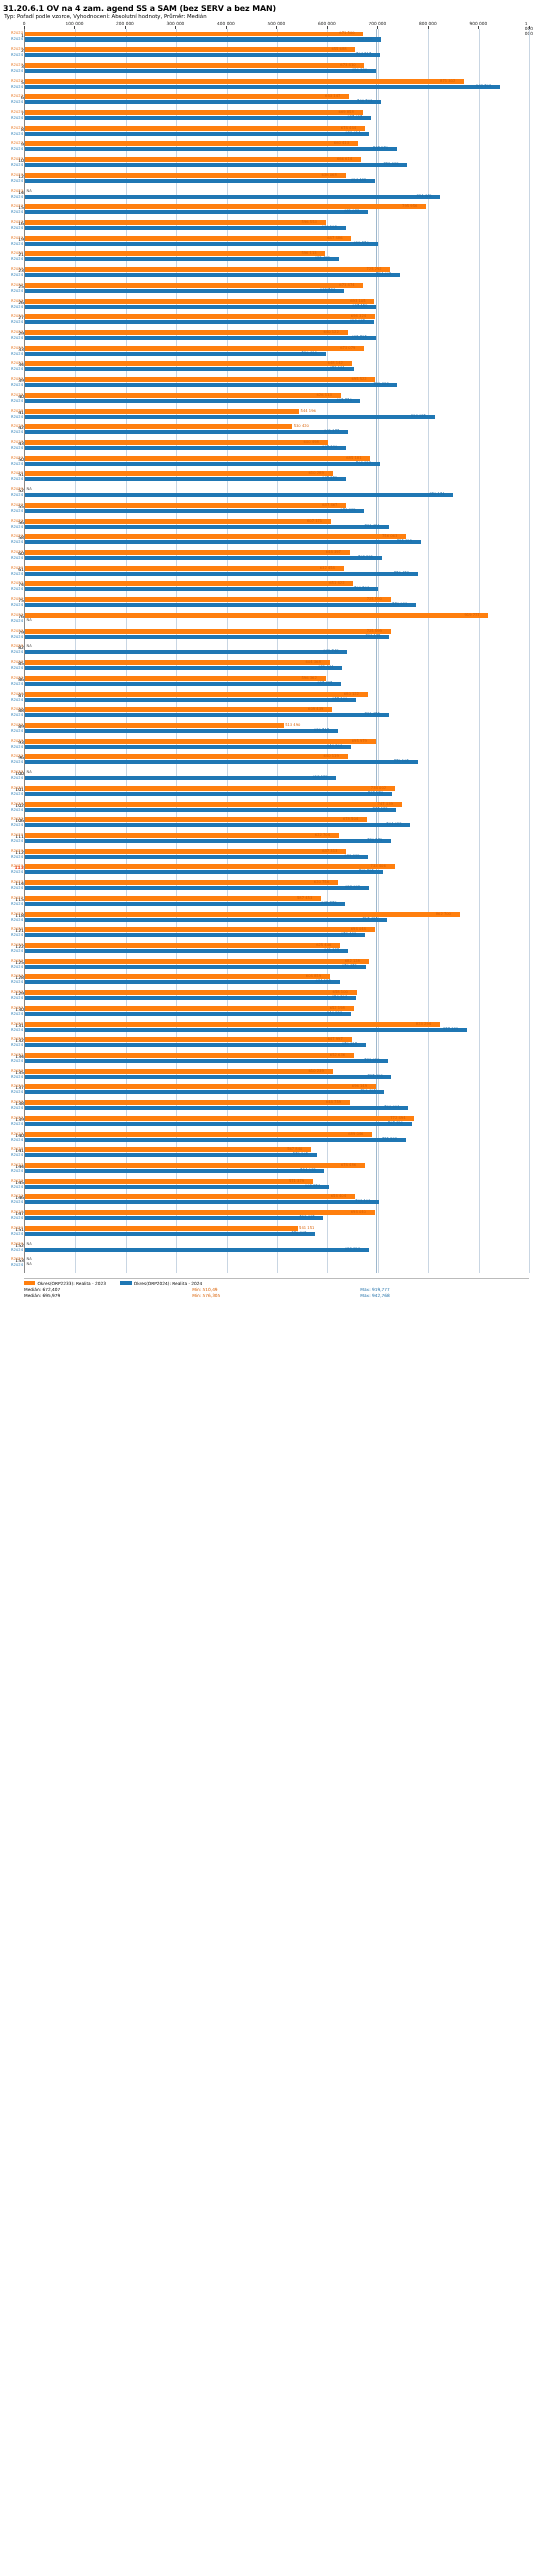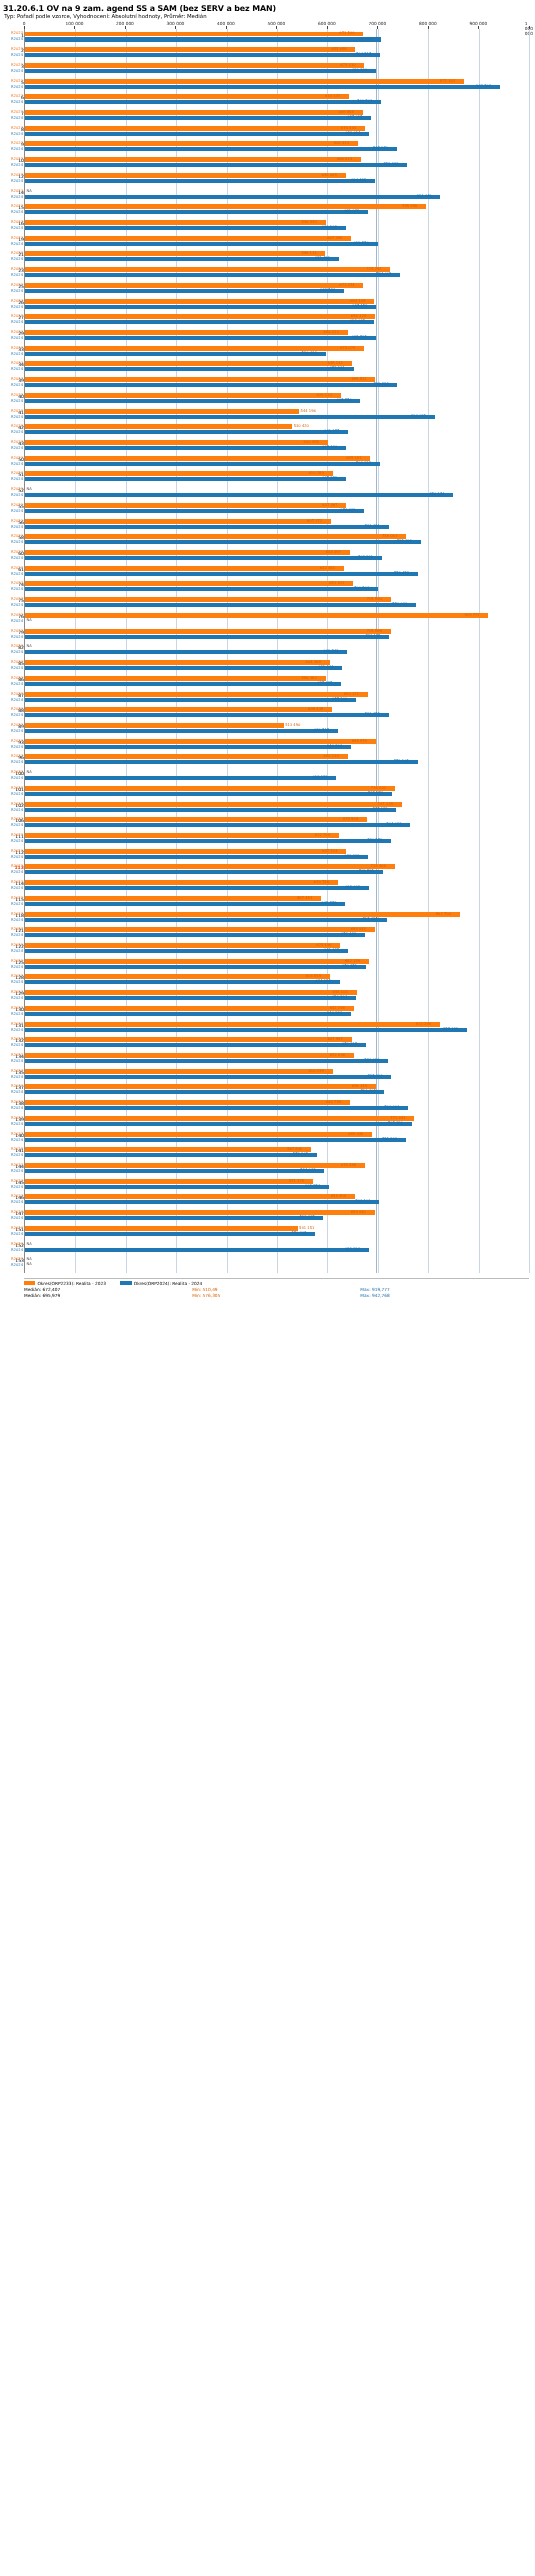--- a/index.html
+++ b/index.html
@@ -139,21 +139,21 @@
   .stats .col { width: 33.3%; }
   .stats .col.c2 { color: #d95f02; }
   .stats .col.c3 { color: #1f6fa8; }
   .stats .line { line-height: 5.7px; }
 </style>
 </head>
 <body>
 
 <div class="page">
 
-  <div class="title">31.20.6.1 OV na 9 zam. agend SS a SAM (bez SERV a bez MAN)</div>
+  <div class="title">31.20.6.1 OV na 4 zam. agend SS a SAM (bez SERV a bez MAN)</div>
   <div class="subtitle">Typ: Pořadí podle vzorce, Vyhodnocení: Absolutní hodnoty, Průměr: Medián</div>
 
   <div class="chart-area">
     <div class="axis-top" id="axis-top">
         <span class="tick" style="left: 0%;">0</span>
         <span class="tickmark" style="left: 0%;"></span>
         <span class="tick" style="left: 10%;">100 000</span>
         <span class="tickmark" style="left: 10%;"></span>
         <span class="tick" style="left: 20%;">200 000</span>
         <span class="tickmark" style="left: 20%;"></span>

